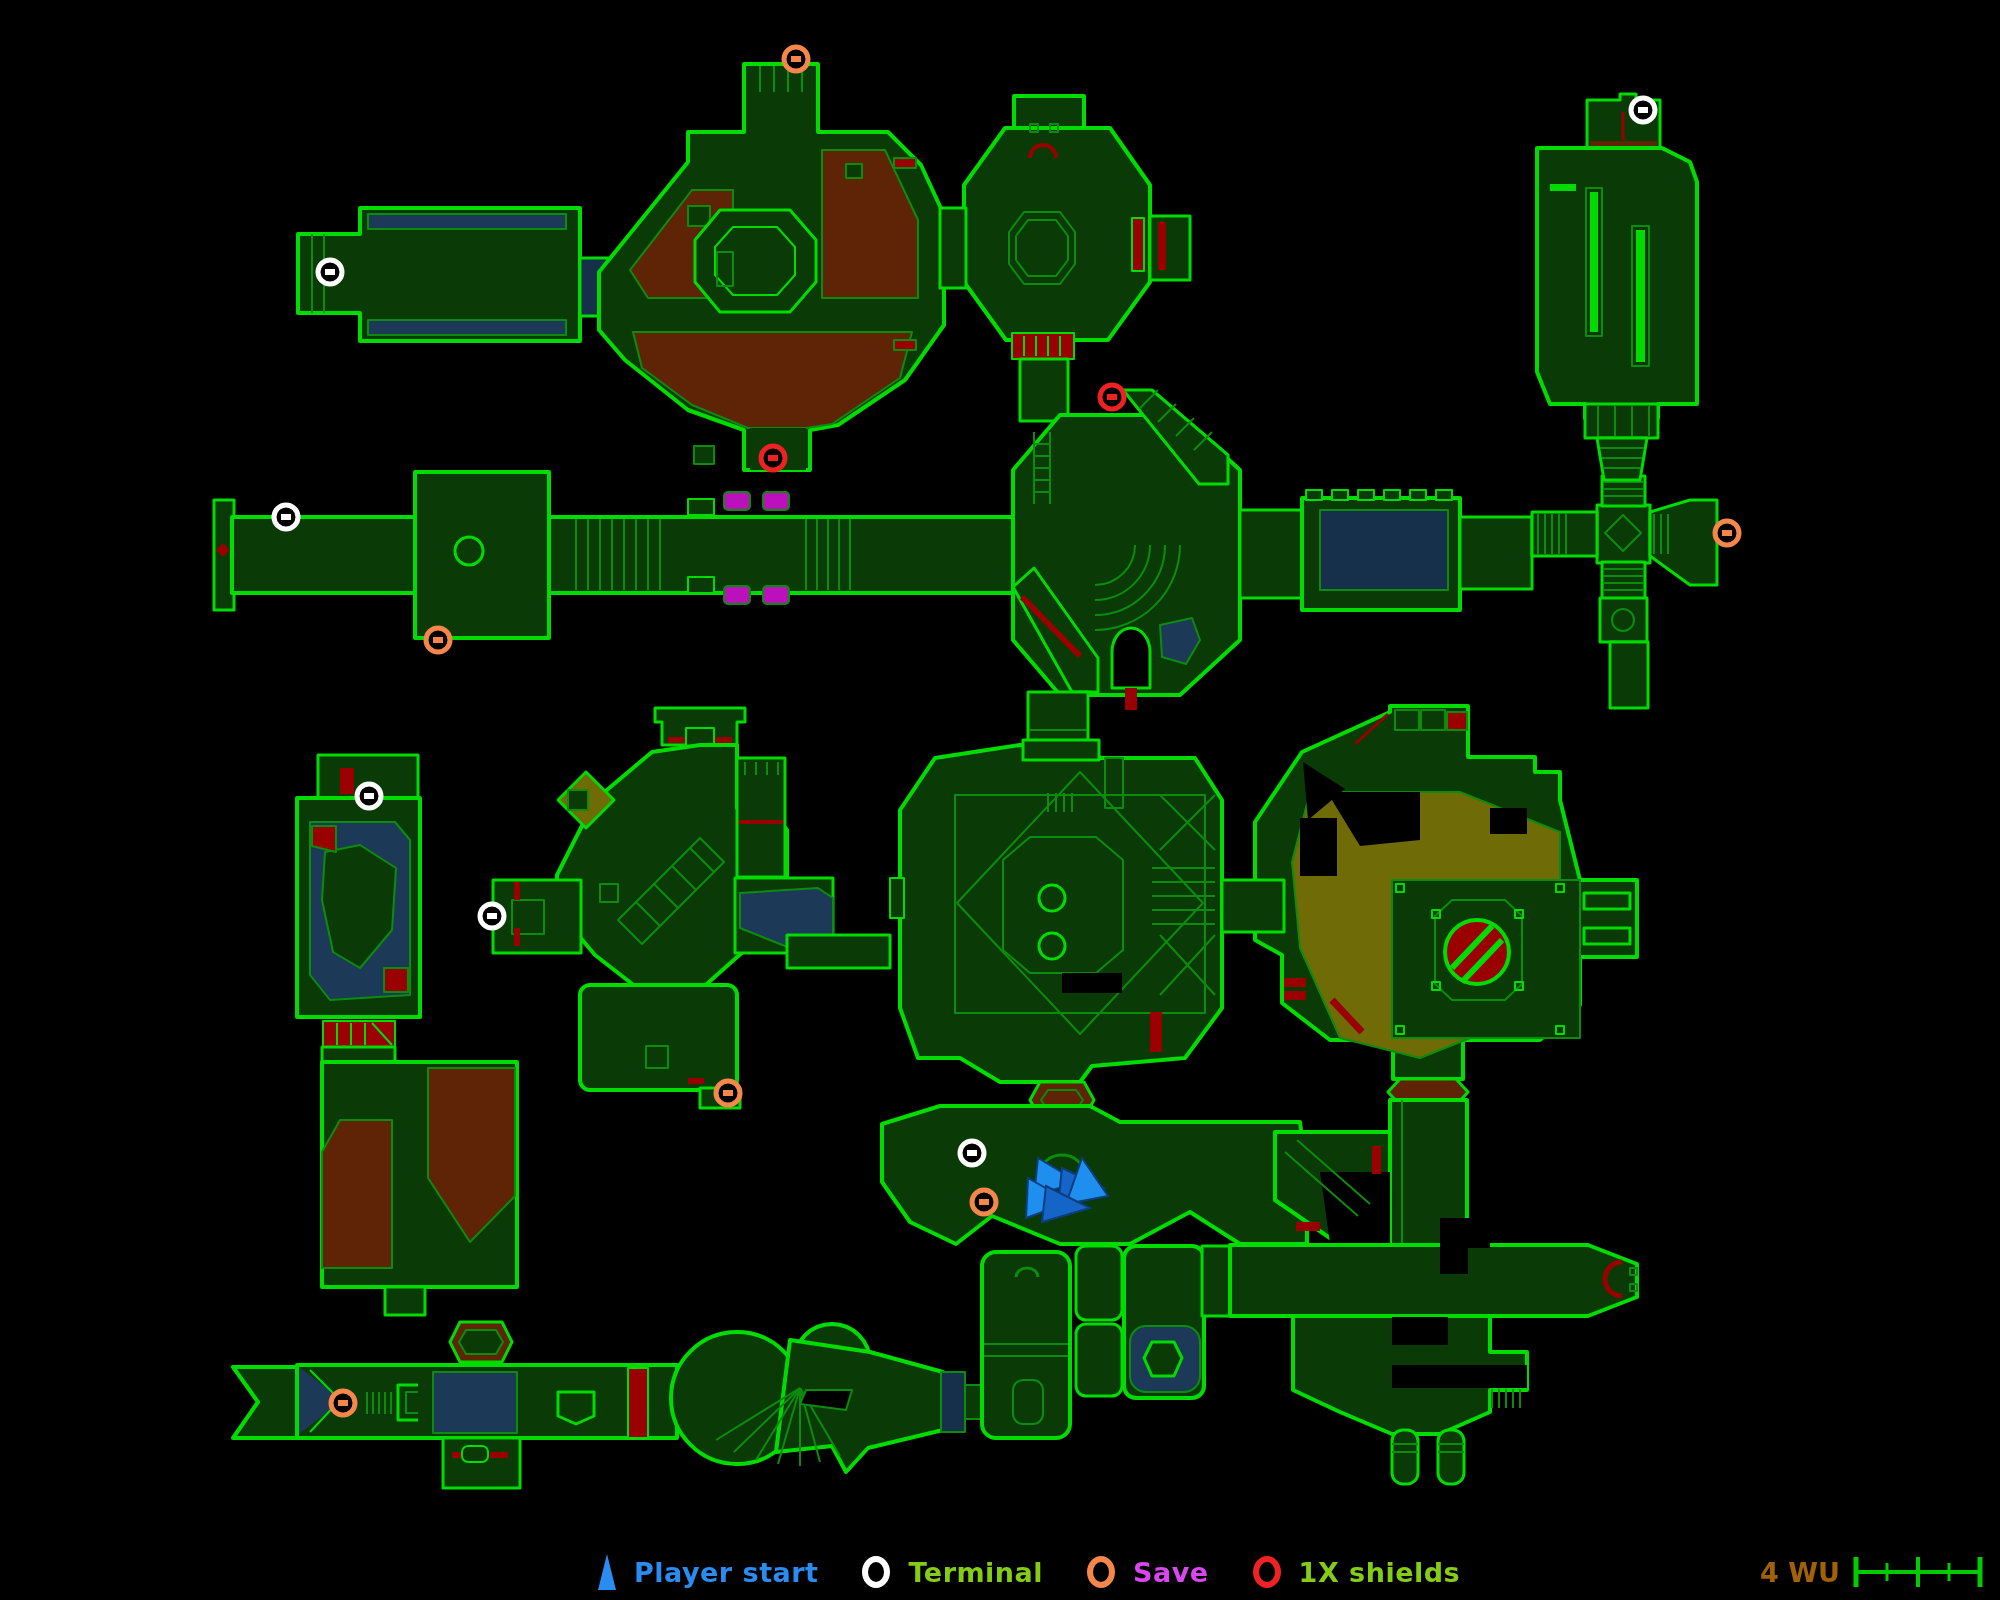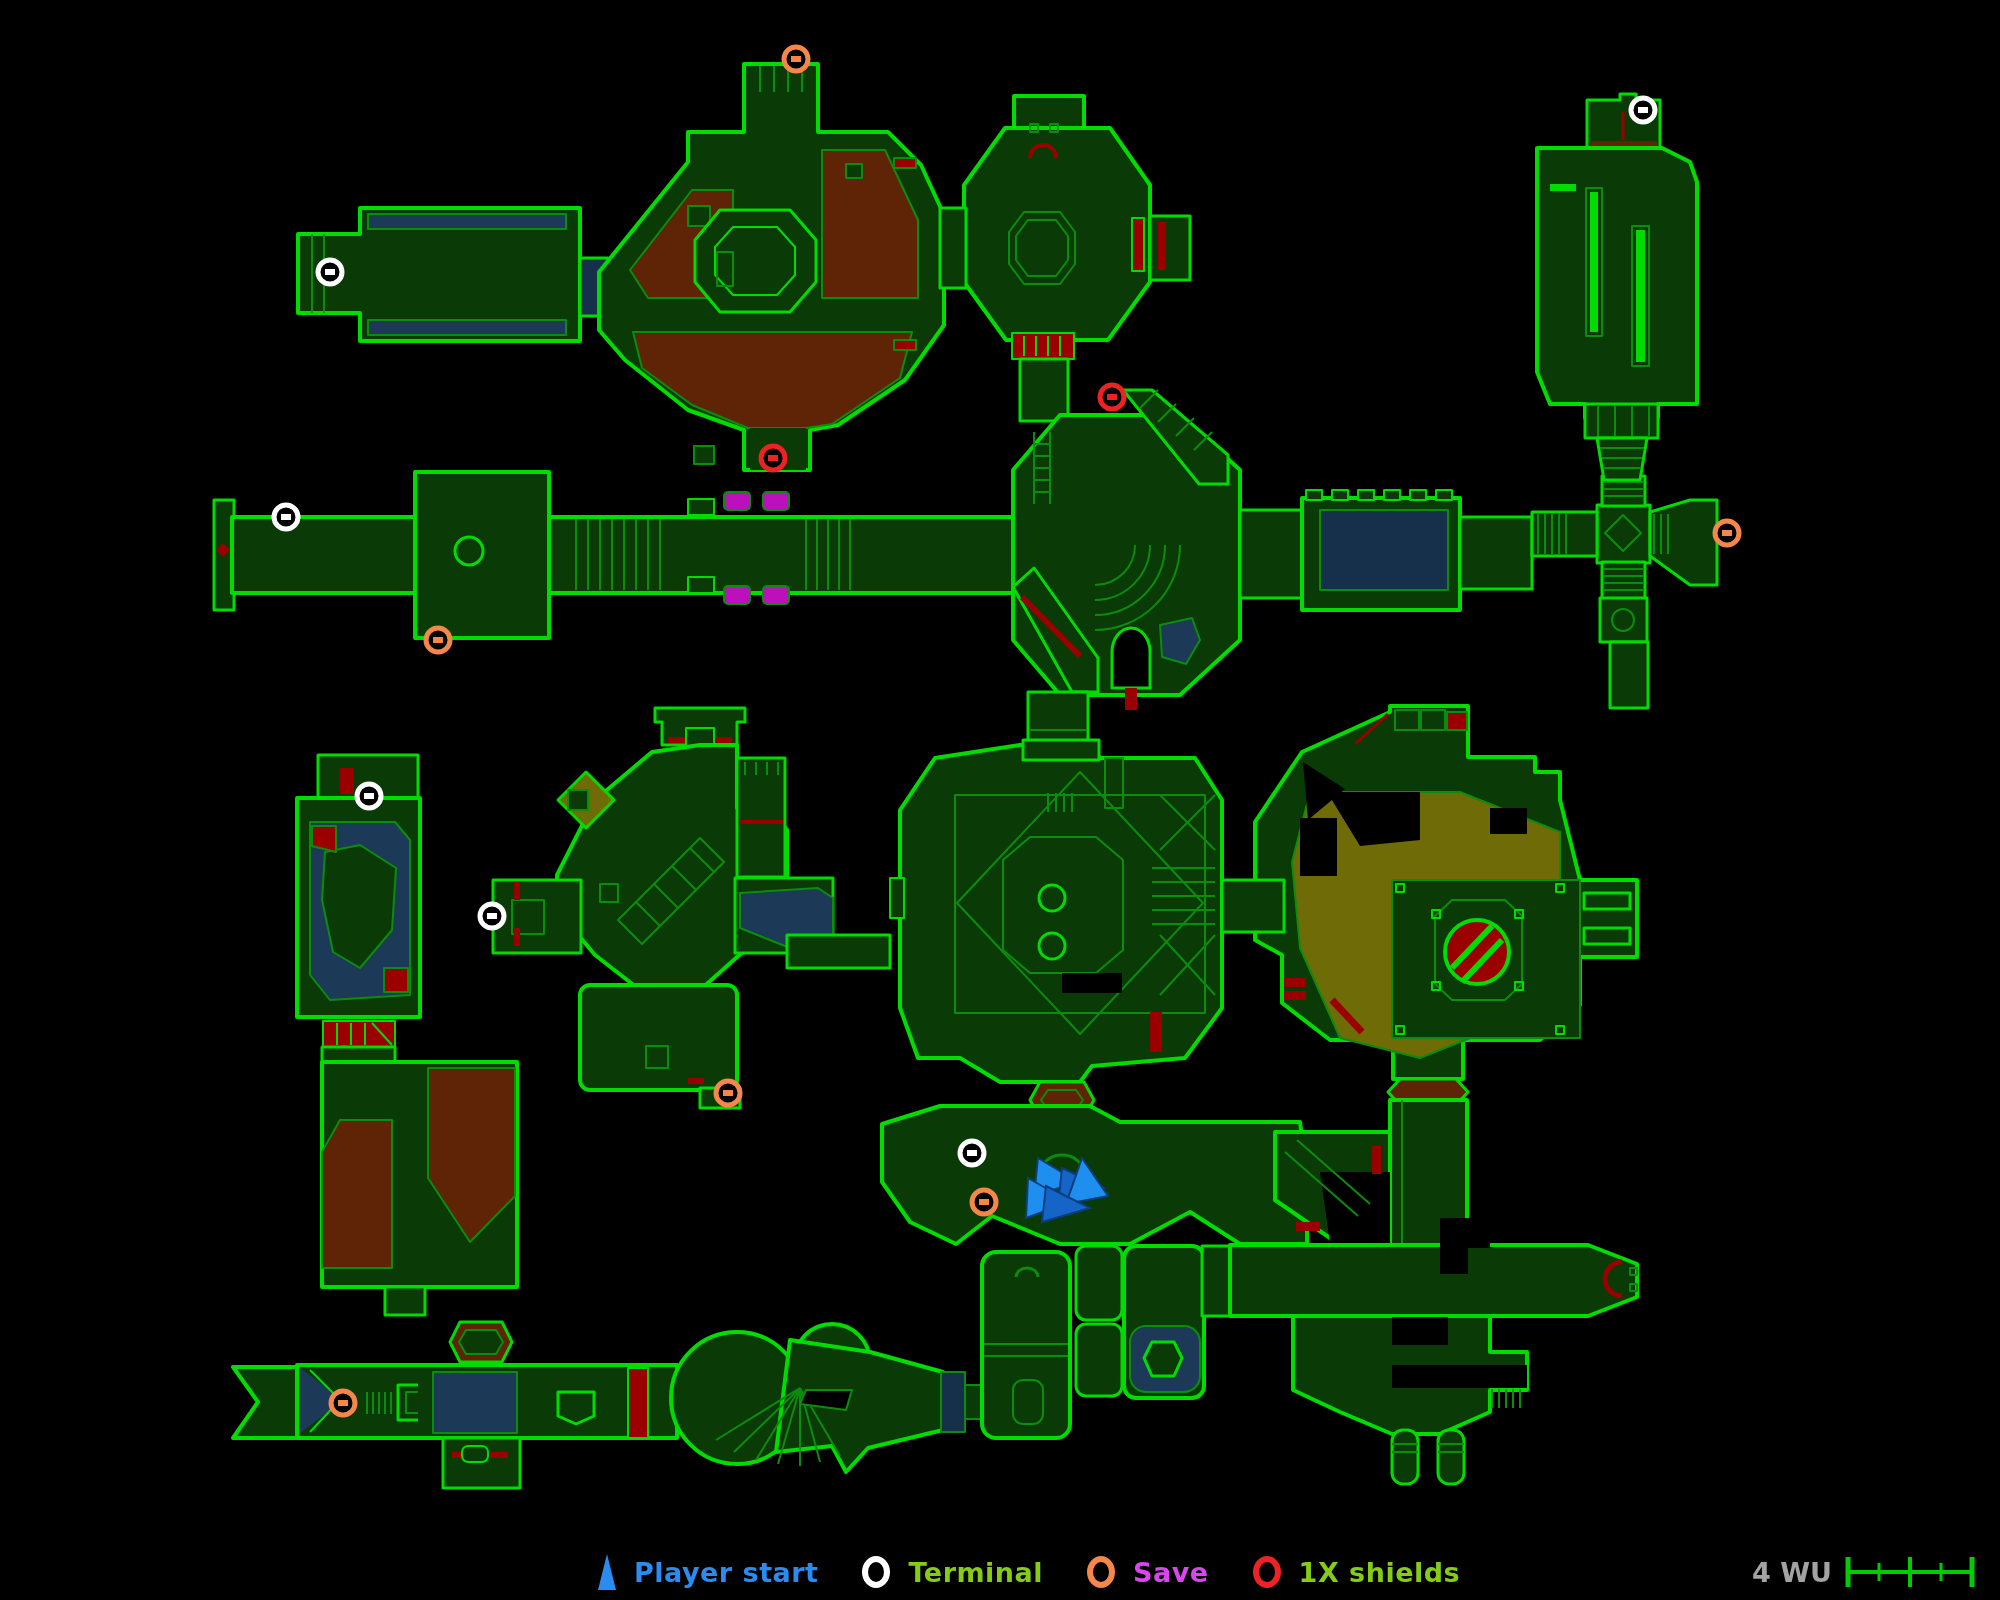--- a/index.html
+++ b/index.html
@@ -395,21 +395,21 @@
       <span class="icon-ring" style="border: 6px solid rgb(245, 135, 74);"></span>
       <span class="legend-label" style="color: #d946ef;">Save</span>
     </div>
     <div class="legend-item">
       <span class="icon-ring" style="border: 6px solid rgb(238, 34, 34);"></span>
       <span class="legend-label" style="color: #84cc16;">1X shields</span>
     </div>
   </div>
 
 <div id="scale-group">
-  <span id="scale-label" style="color: #a3a3a3;">4 WU</span>
+  <span id="scale-label" style="color: #a16207; margin-left: 8px;">4 WU</span>
   <svg id="scale-ruler" width="136" height="44">
       <line x1="4" y1="22" x2="128" y2="22" stroke="#00cc00" stroke-width="4"></line>
       <line x1="4" y1="7" x2="4" y2="37" stroke="#00cc00" stroke-width="5"></line>
       <line x1="35" y1="13" x2="35" y2="31" stroke="#00cc00" stroke-width="3"></line>
       <line x1="66" y1="7" x2="66" y2="37" stroke="#00cc00" stroke-width="4"></line>
       <line x1="97" y1="13" x2="97" y2="31" stroke="#00cc00" stroke-width="3"></line>
       <line x1="128" y1="7" x2="128" y2="37" stroke="#00cc00" stroke-width="5"></line>
     </svg>
 </div>
 

